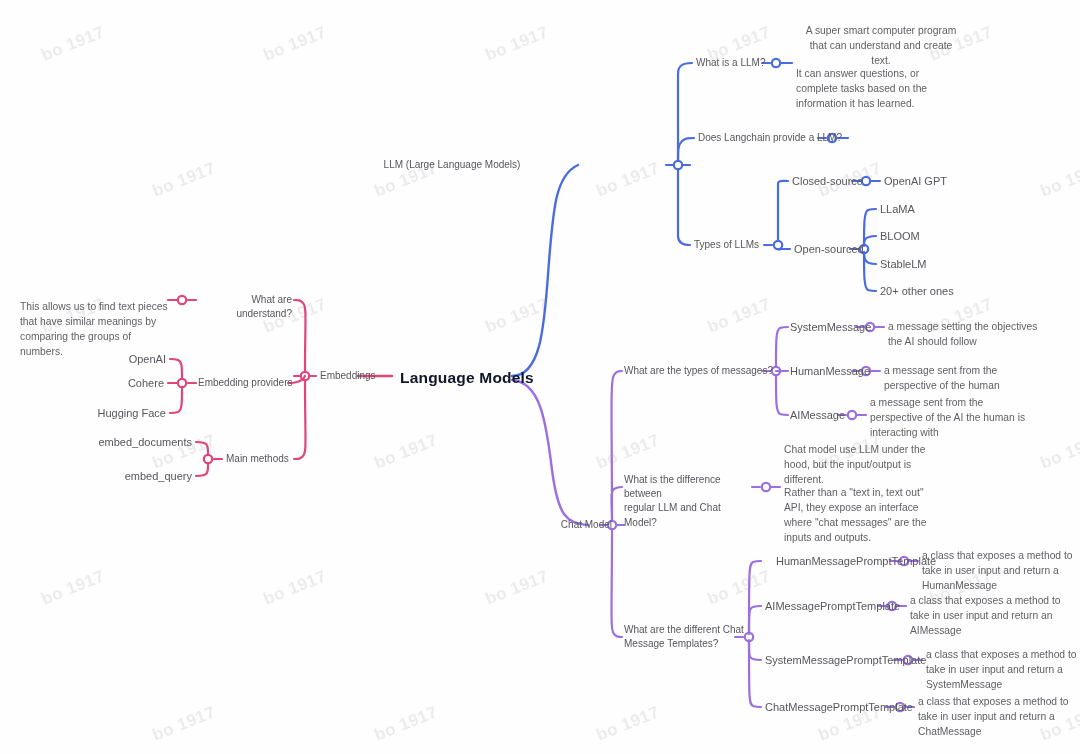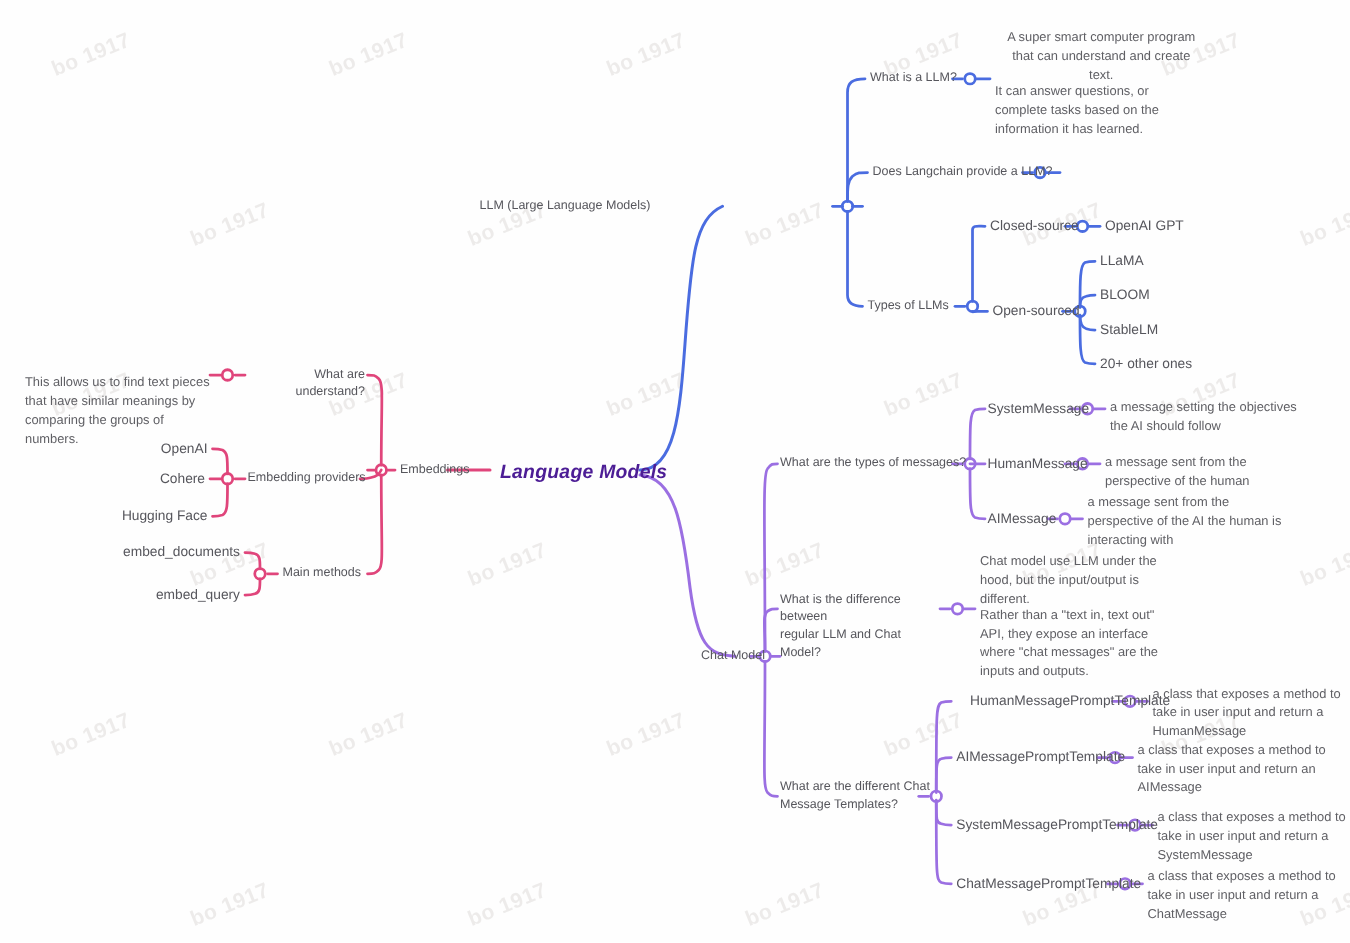--- a/index.html
+++ b/index.html
@@ -48,26 +48,25 @@
     position: absolute;
     z-index: 2;
     color: #5c5c60;
     font-size: 11px;
     line-height: 1.42;
     white-space: pre-line;
   }
   .node.r { text-align: right; }
   .node.l { text-align: left; }
   .node.center-label {
-    color: #4c1d95;
+    color: #0f172a;
     font-size: 15.5px;
     font-weight: bold;
     letter-spacing: .2px;
     line-height: 1.2;
-    font-style: italic;
   }
   .node.topic   { color: #56565c; font-size: 10px; }
   .node.detail  { color: #5f5f64; font-size: 10.3px; line-height: 1.45; }
   .node.leaf    { color: #56565c; font-size: 11px; }
 </style>
 </head>
 <body>
 
 <div id="canvas">
 

